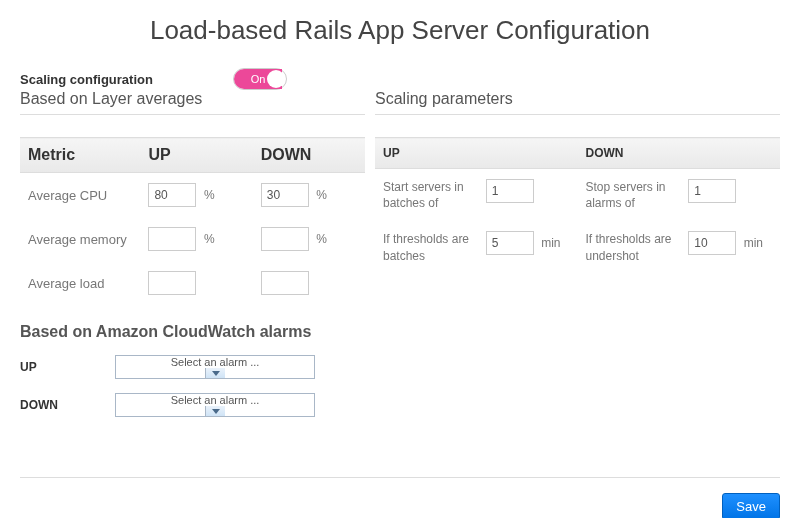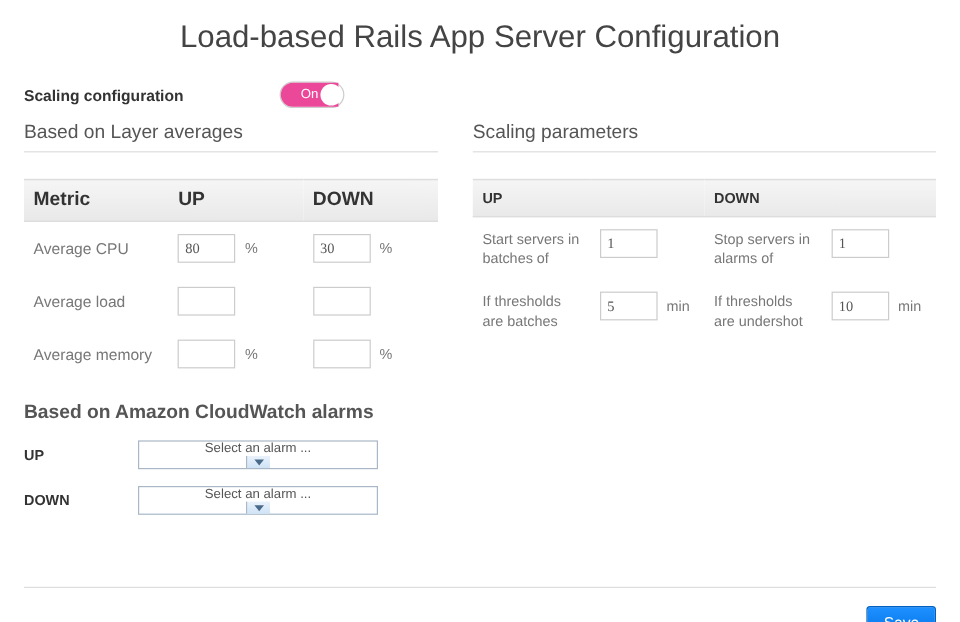--- a/index.html
+++ b/index.html
@@ -60,22 +60,21 @@
     right: 1px;
     top: 1px;
     width: 18px;
     height: 18px;
     background: #fff;
     border-radius: 9px;
   }
 
   .columns {
     display: flex;
-    gap: 29px;
-    margin-top: 12px;
+    gap: 10px;
   }
   .col-left { flex: 0 0 345px; }
   .col-right { flex: 1; }
 
   h2.section {
     font-size: 16px;
     font-weight: 400;
     color: #555;
     margin: 0 0 6px 0;
     border-bottom: 1px solid #ddd;
@@ -106,21 +105,20 @@
   table.metrics td.mcol1 { width: 118px; }
   table.metrics td.mcol2, table.metrics td.mcol3 { width: 110px; }
 
   input.num {
     width: 48px;
     height: 24px;
     border: 1px solid #ccc;
     padding: 2px 5px;
     font-size: 12px;
     color: #555;
-    font-family: Liberation Serif, serif;
   }
   .unit {
     color: #777;
     font-size: 12px;
     margin-left: 4px;
   }
 
   h2.cloudwatch {
     margin-top: 18px;
     border-bottom: none;
@@ -251,37 +249,37 @@
           <td class="mcol2">
             <input class="num" value="80" style="">
             <span class="unit">%</span>
           </td>
           <td class="mcol3">
             <input class="num" value="30" style="">
             <span class="unit">%</span>
           </td>
         </tr>
         <tr>
-          <td class="mcol1">Average load</td>
-          <td class="mcol2">
-            <input class="num" value="" style="">
-          </td>
-          <td class="mcol3">
-            <input class="num" value="" style="">
-          </td>
-        </tr>
-        <tr>
           <td class="mcol1">Average memory</td>
           <td class="mcol2">
             <input class="num" value="" style="">
             <span class="unit">%</span>
           </td>
           <td class="mcol3">
             <input class="num" value="" style="">
             <span class="unit">%</span>
+          </td>
+        </tr>
+        <tr>
+          <td class="mcol1">Average load</td>
+          <td class="mcol2">
+            <input class="num" value="" style="">
+          </td>
+          <td class="mcol3">
+            <input class="num" value="" style="">
           </td>
         </tr>
       </tbody>
     </table>
 
     <h2 class="section cloudwatch">Based on Amazon CloudWatch alarms</h2>
 
     <div class="cw-row">
       <div class="cw-label">UP</div>
       <div class="combo">

